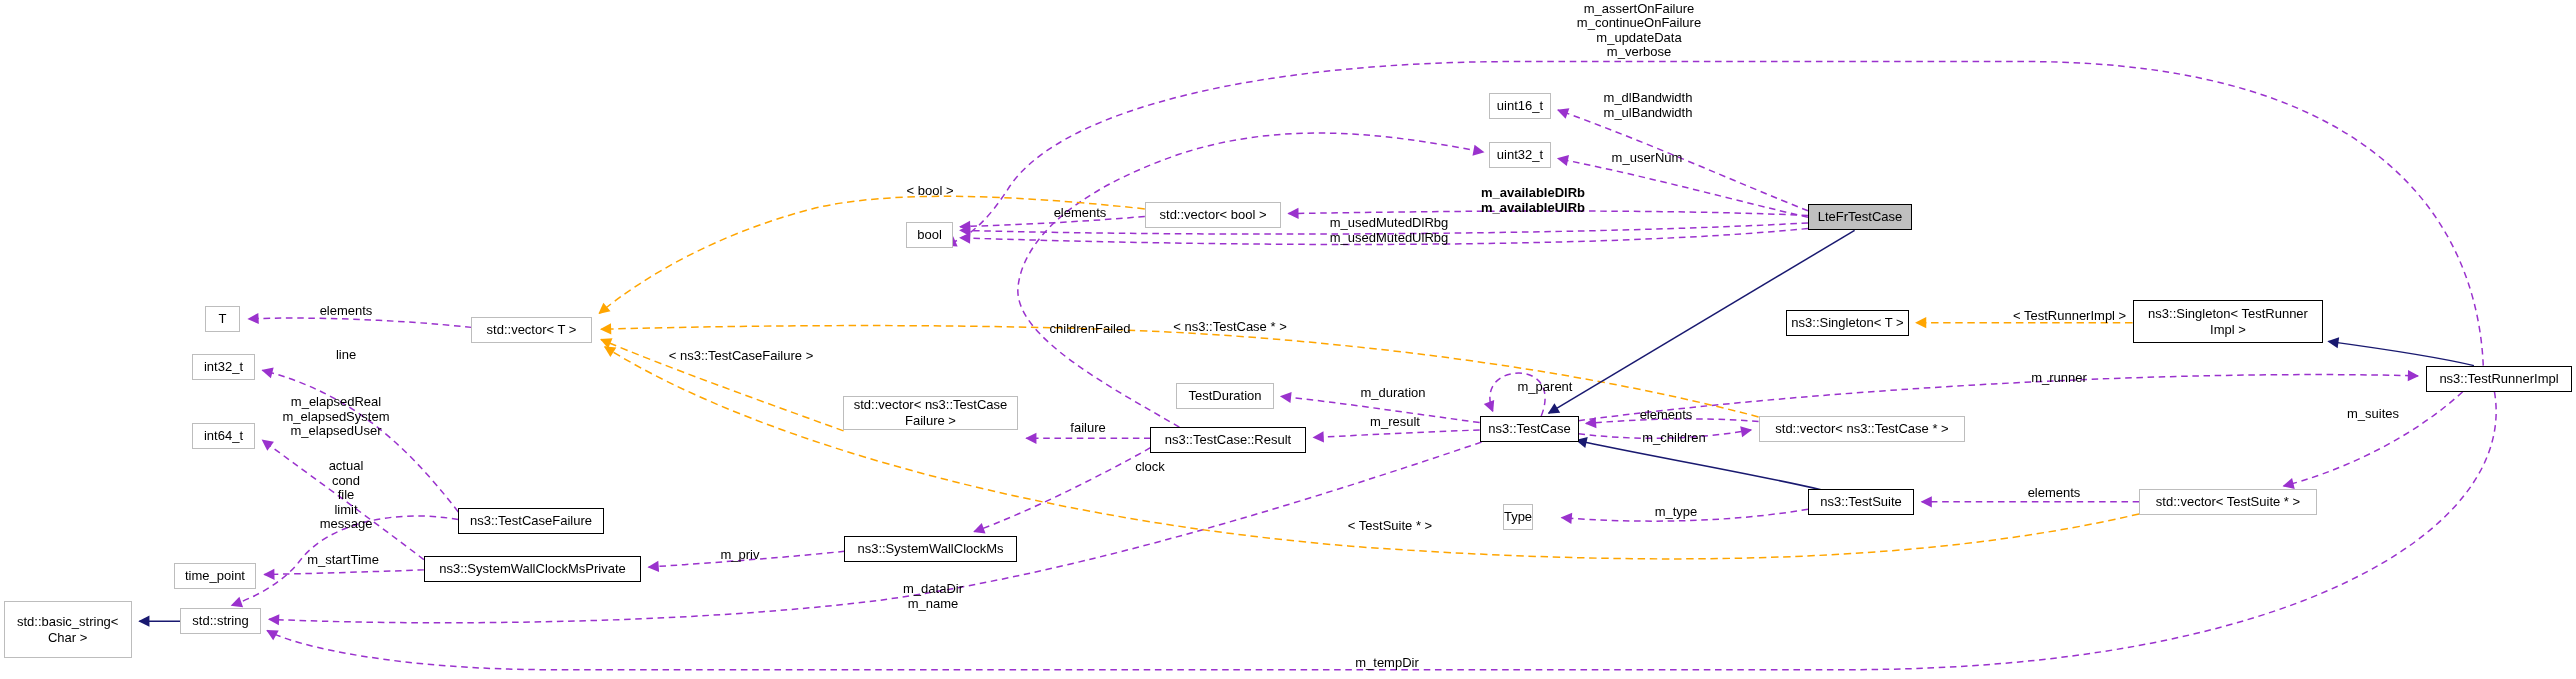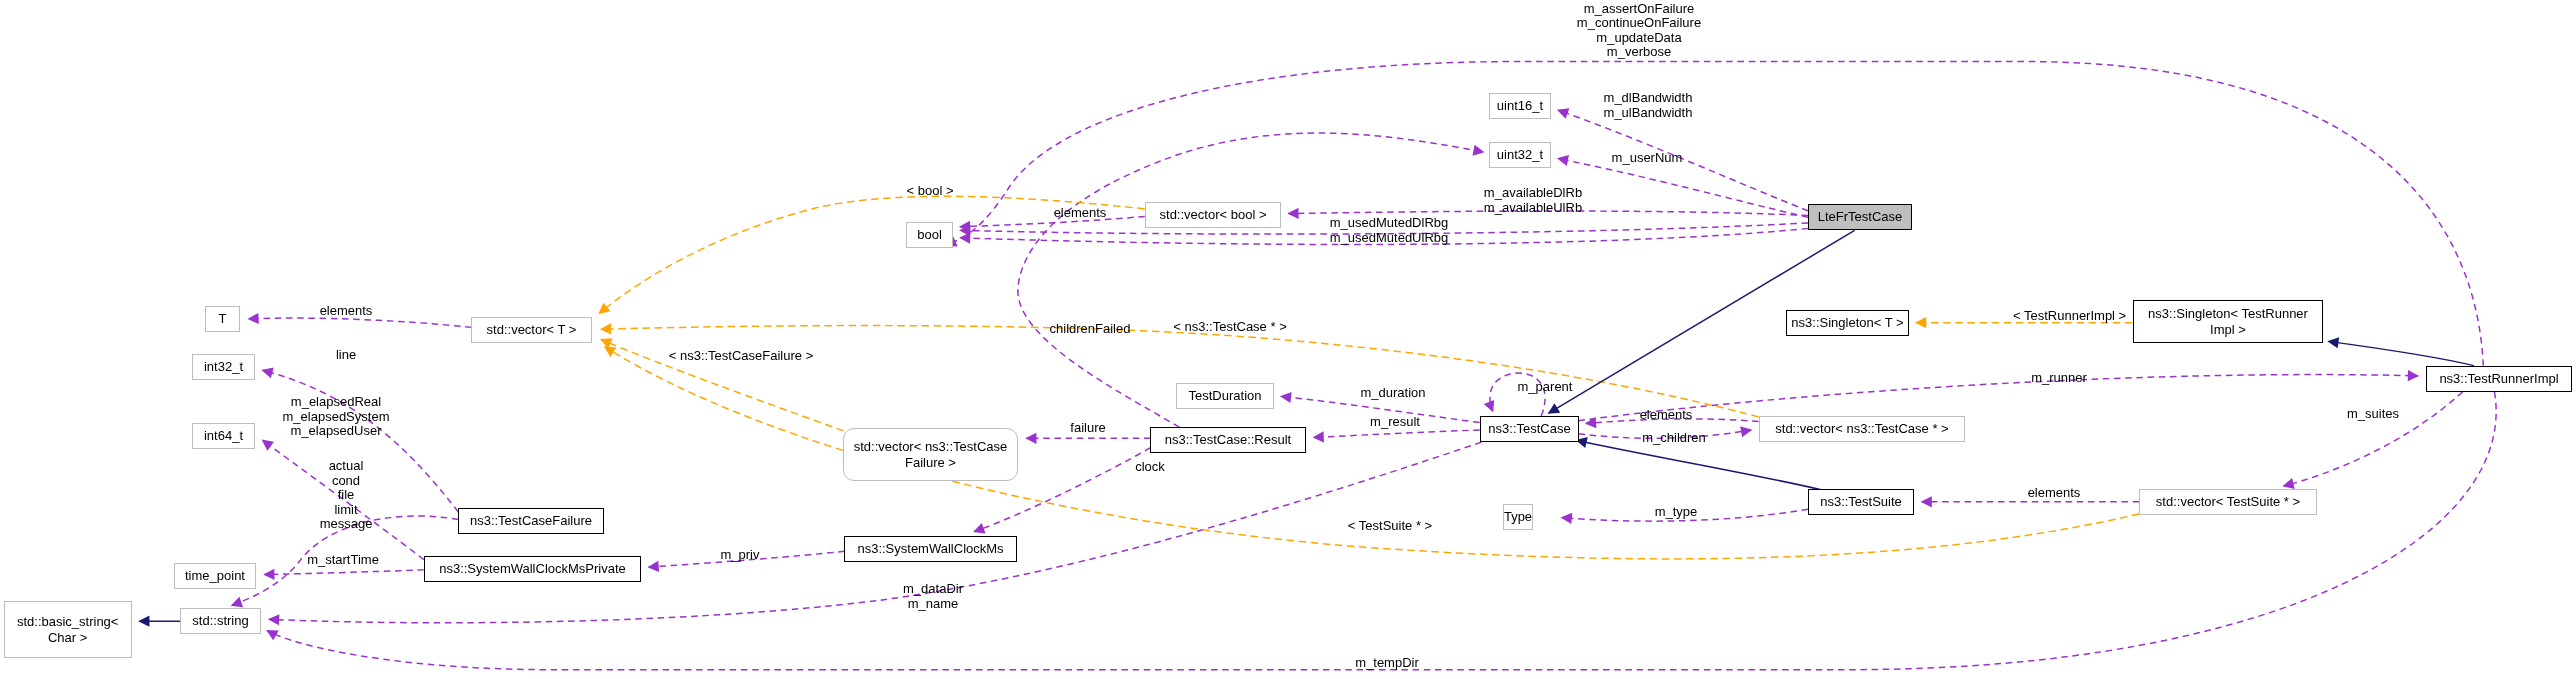--- a/index.html
+++ b/index.html
@@ -115,21 +115,21 @@
       <div class="node plain" style="left: 3.7px; top: 601px; width: 128px; height: 57px;">
         <div>std::basic_string&lt;</div>
         <div>Char &gt;</div>
       </div>
       <div class="node plain" style="left: 180px; top: 608px; width: 81px; height: 26px;">
         <div>std::string</div>
       </div>
       <div class="node linked" style="left: 844px; top: 536px; width: 173px; height: 26px;">
         <div>ns3::SystemWallClockMs</div>
       </div>
-      <div class="node plain" style="left: 843px; top: 428px; width: 175px; height: 53px; border-radius: 11px;">
+      <div class="node plain" style="left: 843px; top: 396px; width: 175px; height: 34px;">
         <div>std::vector&lt; ns3::TestCase</div>
         <div>Failure &gt;</div>
       </div>
       <div class="node linked" style="left: 1150px; top: 427px; width: 156px; height: 26px;">
         <div>ns3::TestCase::Result</div>
       </div>
       <div class="node plain" style="left: 1176px; top: 383px; width: 98px; height: 26px;">
         <div>TestDuration</div>
       </div>
       <div class="node linked" style="left: 1480px; top: 416px; width: 99px; height: 26px;">
@@ -171,21 +171,21 @@
       </div>
       <div class="edge-label" style="left: 1647px; top: 151px;">
         <div>m_userNum</div>
       </div>
       <div class="edge-label" style="left: 930px; top: 184px;">
         <div>&lt; bool &gt;</div>
       </div>
       <div class="edge-label" style="left: 1080px; top: 206px;">
         <div>elements</div>
       </div>
-      <div class="edge-label" style="left: 1533px; top: 186px;">
+      <div class="edge-label" style="left: 1533px; top: 186px; font-weight: bold;">
         <div>m_availableDlRb</div>
         <div>m_availableUlRb</div>
       </div>
       <div class="edge-label" style="left: 1389px; top: 216px;">
         <div>m_usedMutedDlRbg</div>
         <div>m_usedMutedUlRbg</div>
       </div>
       <div class="edge-label" style="left: 346px; top: 304px;">
         <div>elements</div>
       </div>

